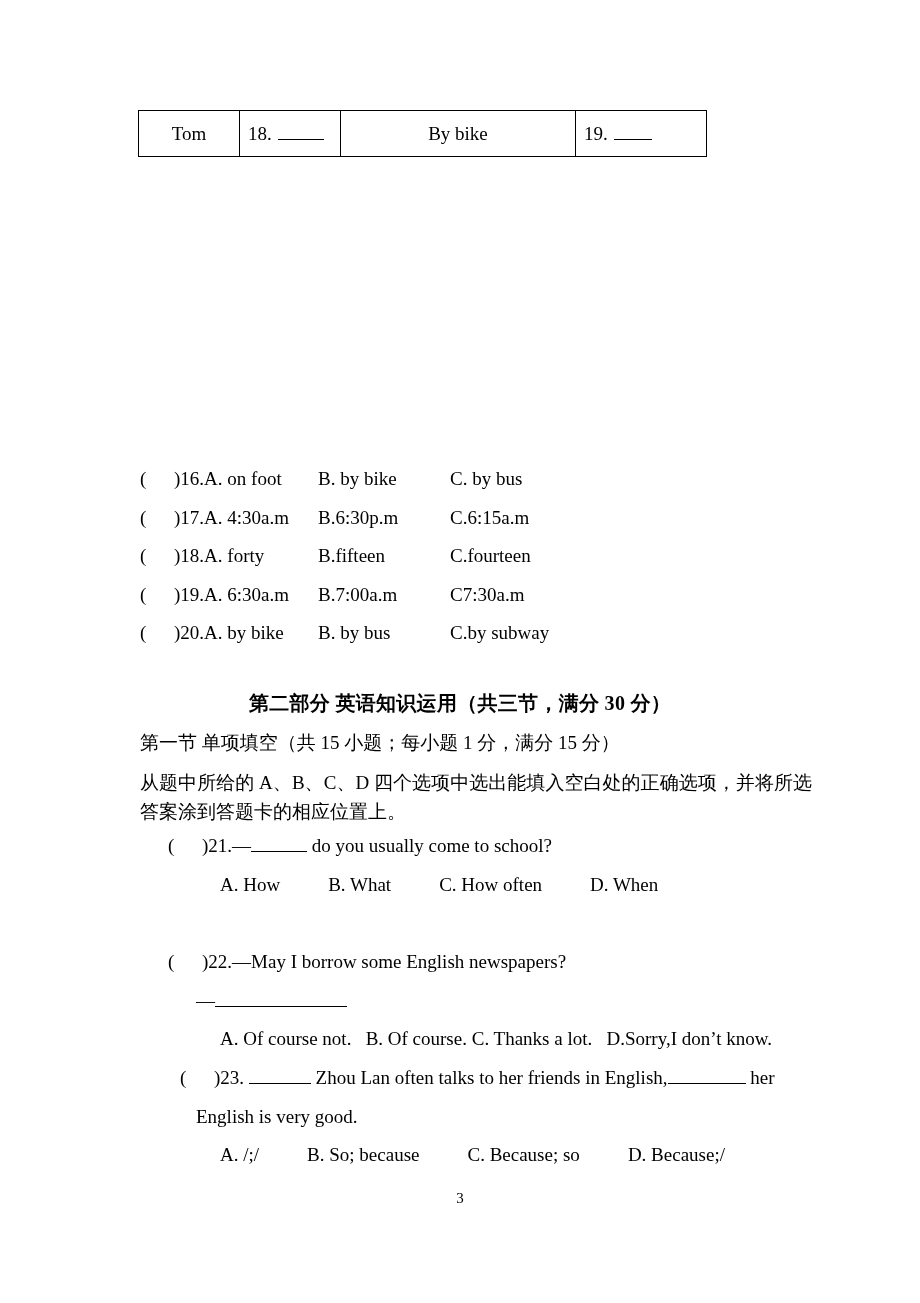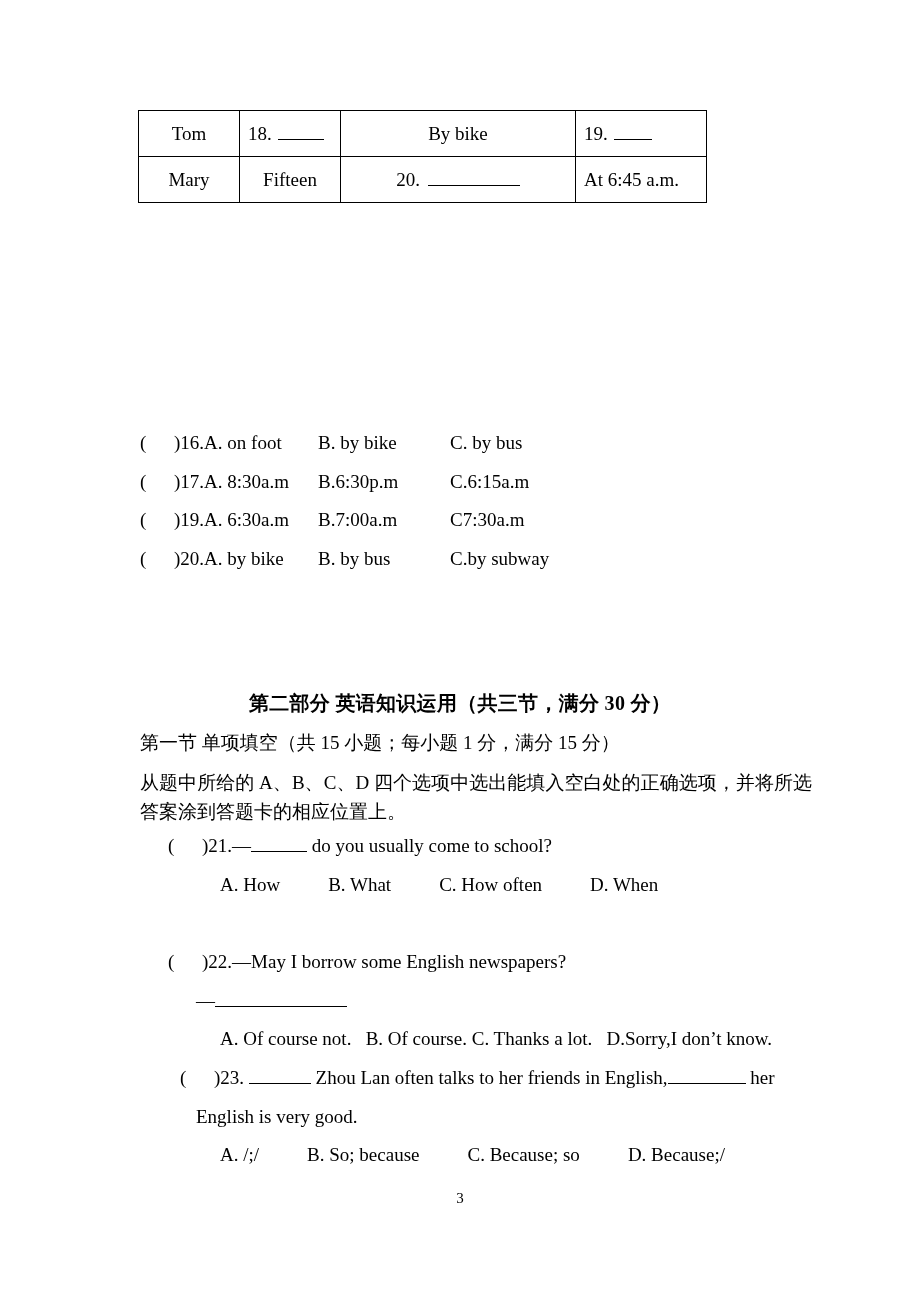--- a/index.html
+++ b/index.html
@@ -52,21 +52,21 @@
   td.col-mode.center-num { text-align: center; }
 
   .blank-s  { display:inline-block; border-bottom:1px solid #000; width:46px; height:0.82em; margin-left:6px; }
   .blank-xs { display:inline-block; border-bottom:1px solid #000; width:38px; height:0.82em; margin-left:6px; }
   .blank-m  { display:inline-block; border-bottom:1px solid #000; width:92px; height:0.82em; margin-left:8px; }
 
   
   .mc-block {
     position: absolute;
     left: 140px;
-    top: 432px;
+    top: 468px;
     width: 700px;
   }
   .mc-row {
     height: 38.6px;
     font-size: 19px;
     white-space: nowrap;
     display: block;
     position: relative;
   }
   .mc-paren { display:inline-block; width: 34px; }
@@ -141,46 +141,43 @@
         <tr>
           <td class="col-name">Tom</td>
           <td class="col-num">
             <span>18.</span><span class="blank-s"></span>
           </td>
           <td class="col-mode">By bike</td>
           <td class="col-time">
             <span>19.</span><span class="blank-xs"></span>
           </td>
         </tr>
-        <tr>
-          <td class="col-name">Mary</td>
-          <td class="col-num" style="text-align:center">Fifteen</td>
-          <td class="col-mode center-num">
-            <span>20.</span><span class="blank-m"></span>
-          </td>
-          <td class="col-time">At 6:45 a.m.</td>
-        </tr>
       </tbody>
     </table>
   </div>
 
   <div class="mc-block">
 
     <div class="mc-row">
       <span class="mc-paren">(</span><span class="mc-stem">)16.A. on foot</span>
       <span class="mc-opt-b">B. by bike</span>
       <span class="mc-opt-c">C. by bus</span>
     </div>
 
     <div class="mc-row">
-      <span class="mc-paren">(</span><span class="mc-stem">)17.A. 8:30a.m</span>
+      <span class="mc-paren">(</span><span class="mc-stem">)17.A. 4:30a.m</span>
       <span class="mc-opt-b">B.6:30p.m</span>
       <span class="mc-opt-c">C.6:15a.m</span>
     </div>
 
+    <div class="mc-row">
+      <span class="mc-paren">(</span><span class="mc-stem">)18.A. forty</span>
+      <span class="mc-opt-b">B.fifteen</span>
+      <span class="mc-opt-c">C.fourteen</span>
+    </div>
 
     <div class="mc-row">
       <span class="mc-paren">(</span><span class="mc-stem">)19.A. 6:30a.m</span>
       <span class="mc-opt-b">B.7:00a.m</span>
       <span class="mc-opt-c">C7:30a.m</span>
     </div>
 
     <div class="mc-row">
       <span class="mc-paren">(</span><span class="mc-stem">)20.A. by bike</span>
       <span class="mc-opt-b">B. by bus</span>

